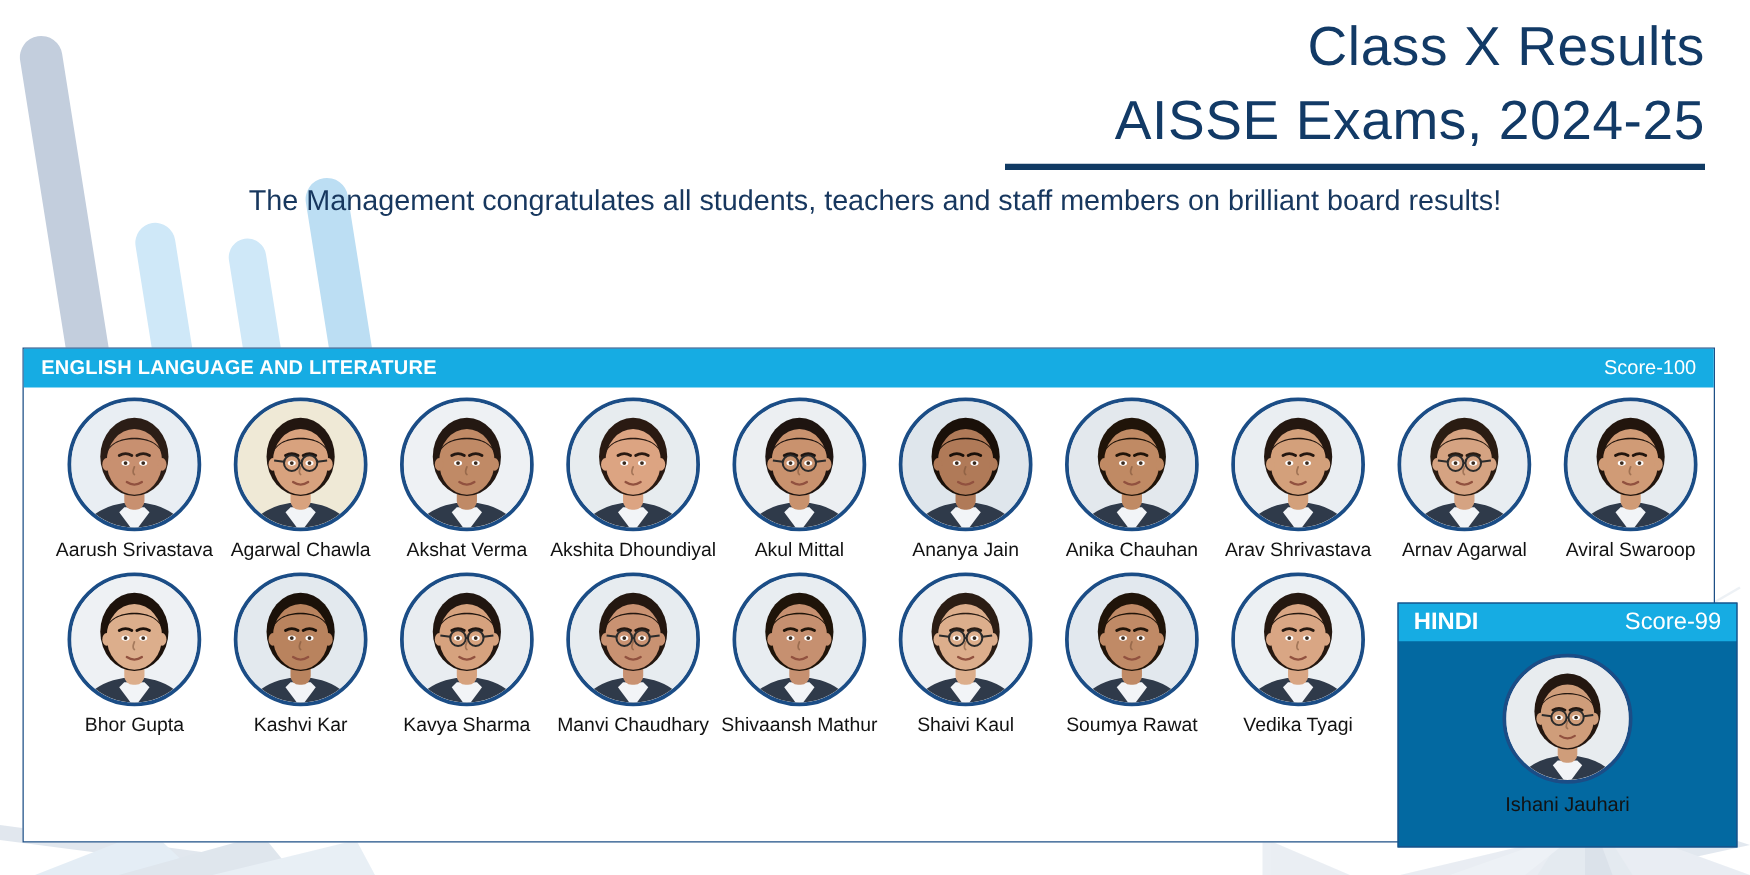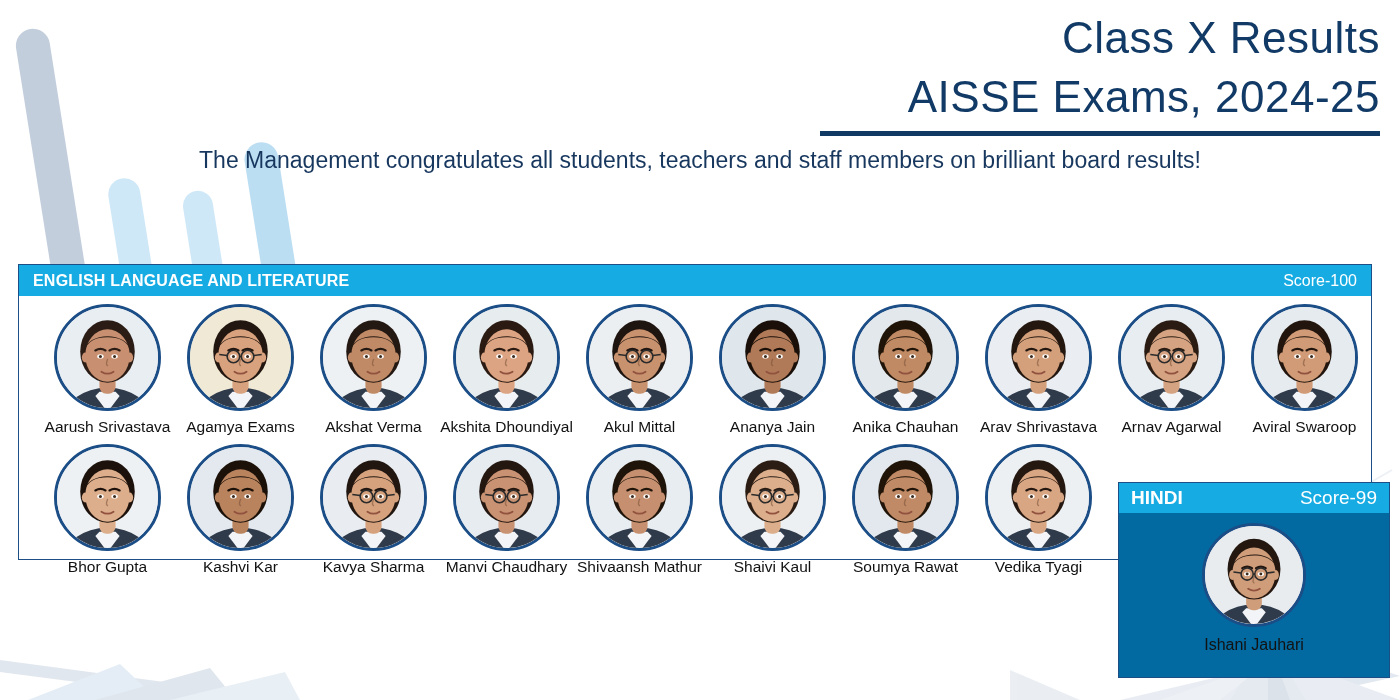--- a/index.html
+++ b/index.html
@@ -9,21 +9,21 @@
     font-family:"Liberation Sans", sans-serif;
     overflow:hidden;
     position:relative;
   }
   #stage{position:absolute;left:0;top:0;width:1400px;height:700px;overflow:hidden;}
 
   
   .bg-deco{position:absolute;left:0;top:0;width:1400px;height:700px;pointer-events:none;z-index:0;}
 
   
-  .header{position:absolute;right:20px;top:8px;width:860px;text-align:right;z-index:3;}
+  .header{position:absolute;right:36px;top:8px;width:860px;text-align:right;z-index:3;}
   .title-line{
     color:#123a66;
     font-size:44px;
     font-weight:400;
     letter-spacing:0.5px;
     line-height:1.35;
     white-space:nowrap;
   }
   .title-rule{
     margin-top:4px;margin-left:auto;
@@ -50,21 +50,21 @@
   .panel-head{
     background:#16ace3;
     color:#ffffff;
     display:flex;align-items:center;justify-content:space-between;
     box-sizing:border-box;
   }
   .panel-head .subj{font-weight:bold;}
   .panel-head .score{font-weight:400;}
 
   
-  #english-panel{left:18px;top:264px;width:1354px;height:296px;}
+  #english-panel{left:18px;top:278px;width:1354px;height:396px;}
   #english-panel .panel-head{height:31px;padding:0 14px;font-size:16px;}
   #english-panel .panel-head .subj{font-size:16px;letter-spacing:0.2px;}
   #english-panel .panel-head .score{font-size:16px;font-weight:400;}
 
   .rows{position:relative;padding:0;}
   .toppers-row{display:flex;align-items:flex-start;padding:0 22px;box-sizing:border-box;}
   #row-1{margin-top:8px;}
   #row-2{margin-top:8px;}
   .topper{
     display:flex;flex-direction:column;align-items:center;
@@ -192,21 +192,21 @@
                 <path d="M44 64 q6 4 12 0" stroke="#91513f" stroke-width="1.8" fill="none" stroke-linecap="round"></path>
                 <g stroke="#2b2b2b" stroke-width="1.6" fill="none">
                   <circle cx="43" cy="49" r="6.2"></circle>
                   <circle cx="57" cy="49" r="6.2"></circle>
                   <path d="M49.2 49 L50.8 49"></path>
                   <path d="M36.8 48 L29 47"></path>
                   <path d="M63.2 48 L71 47"></path>
                 </g>
               </svg>
             </div>
-            <div class="name">Agamya Exams</div>
+            <div class="name">Agarwal Chawla</div>
           </div>
           <div class="topper">
             <div class="avatar">
               <svg class="face" viewBox="0 0 100 100" preserveAspectRatio="xMidYMid slice">
                 <rect x="0" y="0" width="100" height="100" fill="#eef1f4"></rect>
                 <ellipse cx="50" cy="112" rx="44" ry="32" fill="#2f3a4a"></ellipse>
                 <path d="M38 88 L50 104 L62 88 L58 84 L42 84 Z" fill="#f2f4f7"></path>
                 <rect x="42" y="66" width="16" height="20" rx="7" fill="#c08a66"></rect>
                 <ellipse cx="50" cy="44" rx="27" ry="31" fill="#241812"></ellipse>
                 <ellipse cx="50" cy="48" rx="22" ry="26" fill="#c08a66"></ellipse>

